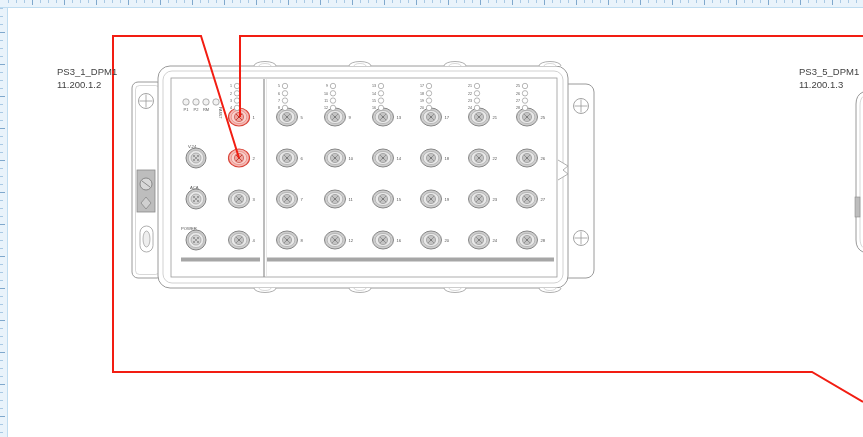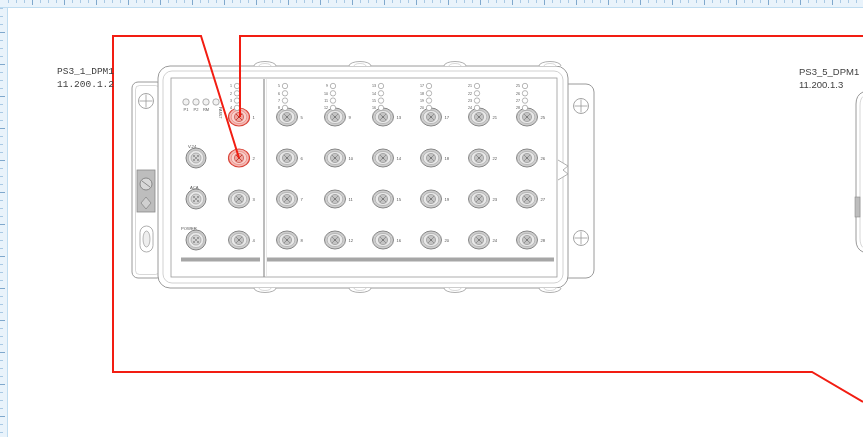--- a/index.html
+++ b/index.html
@@ -557,21 +557,21 @@
     <div class="tick-h" style="top: 376px; width: 3px; background: rgb(169, 201, 228);"></div>
     <div class="tick-h" style="top: 384px; width: 5px; background: rgb(127, 168, 205);"></div>
     <div class="tick-h" style="top: 392px; width: 3px; background: rgb(169, 201, 228);"></div>
     <div class="tick-h" style="top: 400px; width: 3px; background: rgb(169, 201, 228);"></div>
     <div class="tick-h" style="top: 408px; width: 3px; background: rgb(169, 201, 228);"></div>
     <div class="tick-h" style="top: 416px; width: 5px; background: rgb(127, 168, 205);"></div>
     <div class="tick-h" style="top: 424px; width: 3px; background: rgb(169, 201, 228);"></div>
     <div class="tick-h" style="top: 432px; width: 3px; background: rgb(169, 201, 228);"></div>
   </div>
 
-<div class="dev-label" style="left: 57px; top: 66px; color: rgb(63, 63, 63); font-family: Liberation Mono, monospace;">
+<div class="dev-label" style="left: 57px; top: 66px; color: rgb(63, 63, 63);">
   <div>PS3_1_DPM1</div>
   <div>11.200.1.2</div>
 </div>
 
 <div class="dev-label" style="left: 799px; top: 66px; color: rgb(63, 63, 63);">
   <div>PS3_5_DPM1</div>
   <div>11.200.1.3</div>
 </div>
 
 </body></html>

